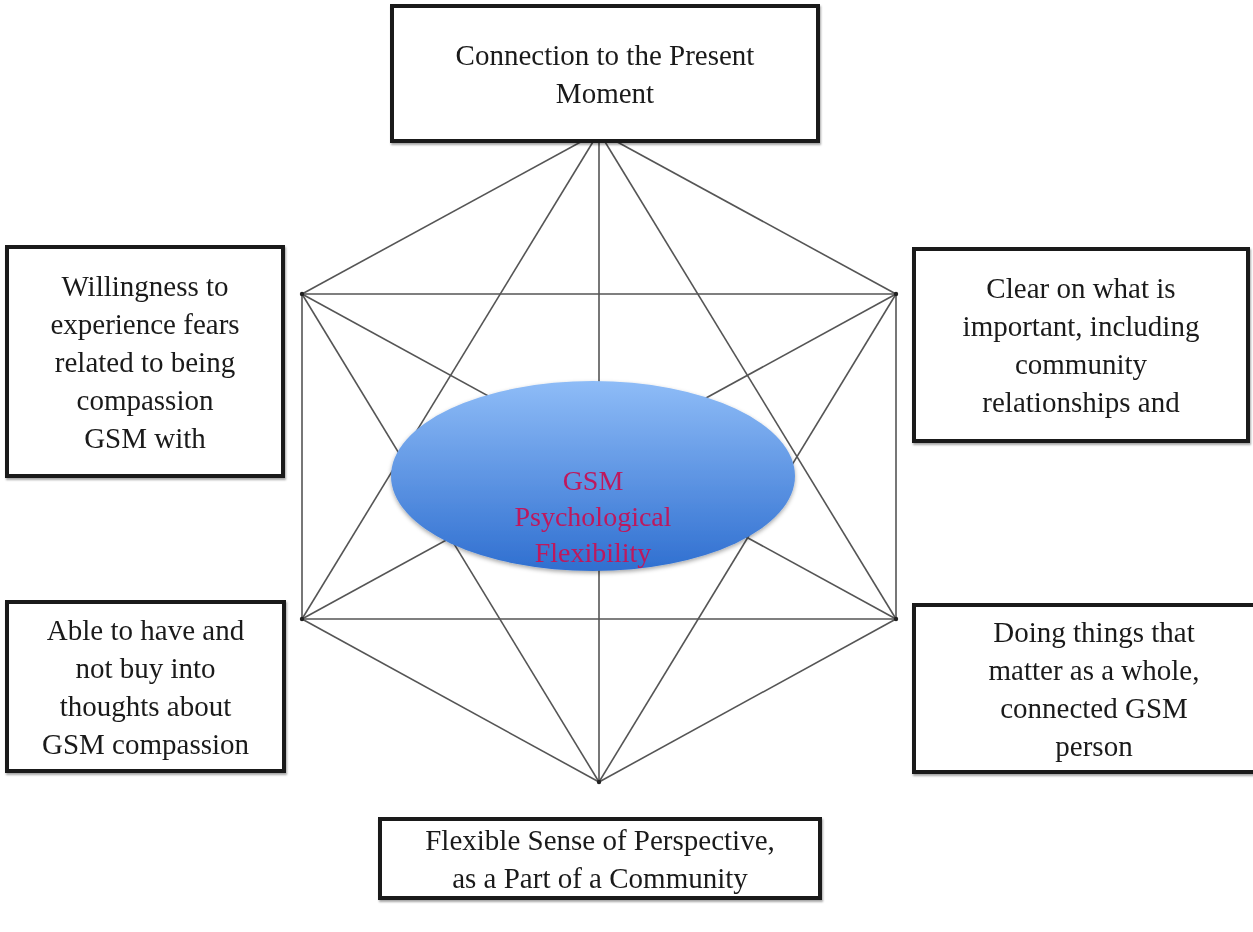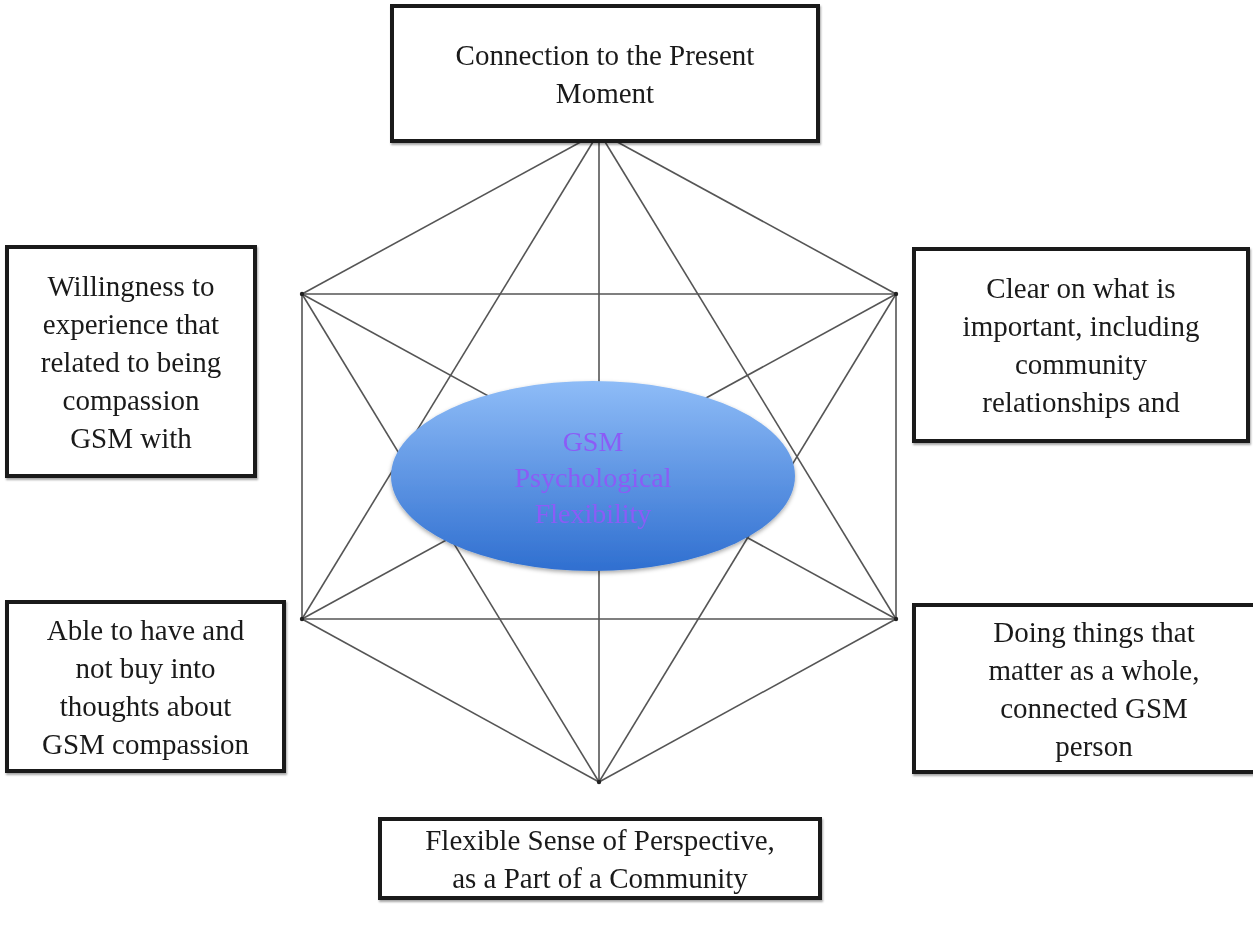--- a/index.html
+++ b/index.html
@@ -16,21 +16,21 @@
       justify-content: center;
       text-align: center;
       font-family: "Liberation Serif", "DejaVu Serif", serif;
       font-size: 29px;
       line-height: 38px;
       color: #1a1a1a;
       padding: 4px 10px;
     }
     .box span { display: block; }
     #box-top { left: 390px; top: 4px; width: 430px; height: 139px; }
-    #box-upper-left { left: 5px; top: 245px; width: 252px; height: 233px; }
+    #box-upper-left { left: 5px; top: 245px; width: 280px; height: 233px; }
     #box-upper-right { left: 912px; top: 247px; width: 338px; height: 196px; }
     #box-lower-left { left: 5px; top: 600px; width: 281px; height: 173px; }
     #box-lower-right { left: 912px; top: 603px; width: 364px; height: 171px; }
     #box-bottom { left: 378px; top: 817px; width: 444px; height: 83px; }
     #center-label {
       position: absolute;
       left: 391px; top: 381px; width: 404px; height: 190px;
       display: flex; align-items: center; justify-content: center;
       text-align: center;
       font-family: "Liberation Serif", "DejaVu Serif", serif;
@@ -84,21 +84,21 @@
 <div class="box" id="box-top">
   <div>
     <span>Connection to the Present</span>
     <span>Moment</span>
   </div>
 </div>
 
 <div class="box" id="box-upper-left">
   <div>
     <span>Willingness to</span>
-    <span>experience that</span>
+    <span>experience fears</span>
     <span>related to being</span>
     <span>compassion</span>
     <span>GSM with</span>
   </div>
 </div>
 
 <div class="box" id="box-upper-right">
   <div>
     <span>Clear on what is</span>
     <span>important, including</span>
@@ -125,19 +125,19 @@
   </div>
 </div>
 
 <div class="box" id="box-bottom">
   <div>
     <span>Flexible Sense of Perspective,</span>
     <span>as a Part of a Community</span>
   </div>
 </div>
 
-<div id="center-label" style="color: #8b5cf6;">
+<div id="center-label" style="color: #be185d; align-items: flex-end;">
   <div>
     <span style="display:block">GSM</span>
     <span style="display:block">Psychological</span>
     <span style="display:block">Flexibility</span>
   </div>
 </div>
 
 </body></html>

